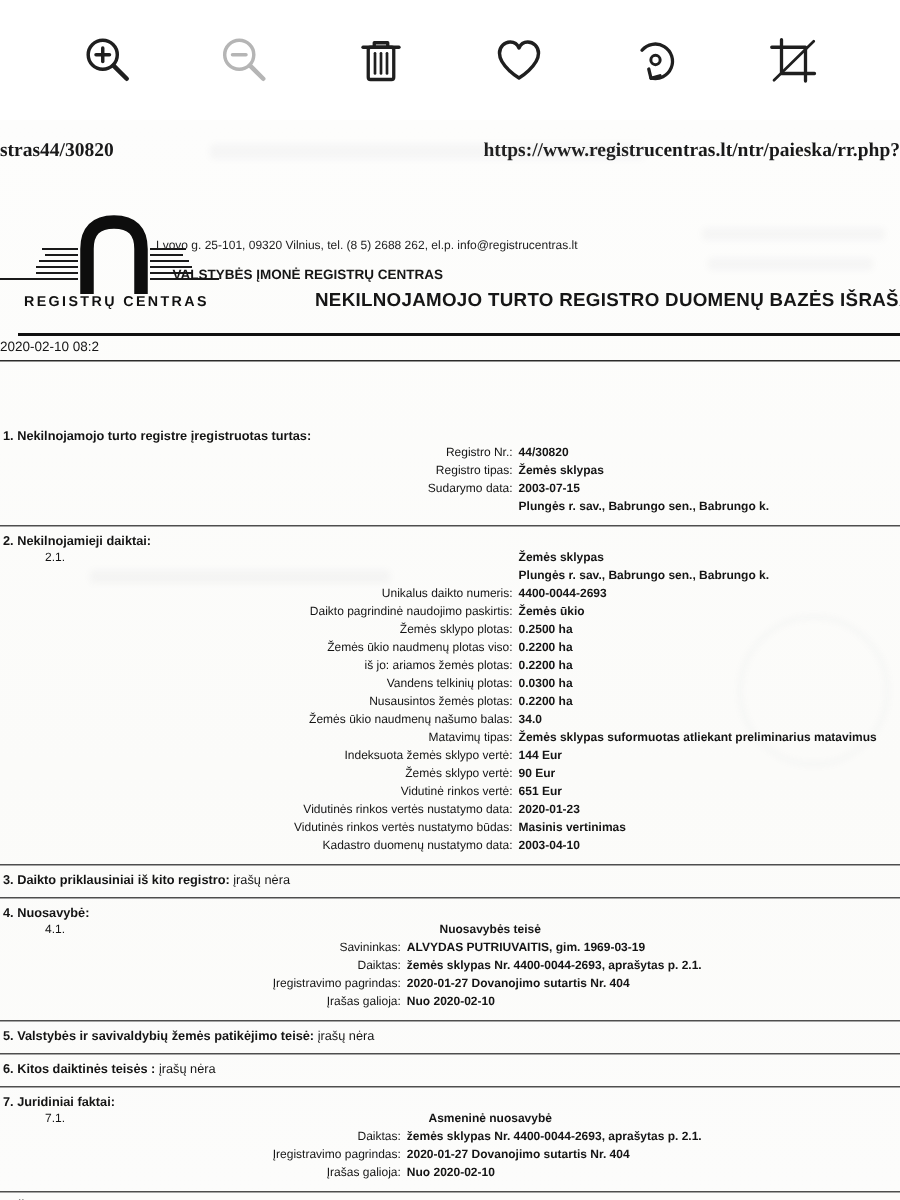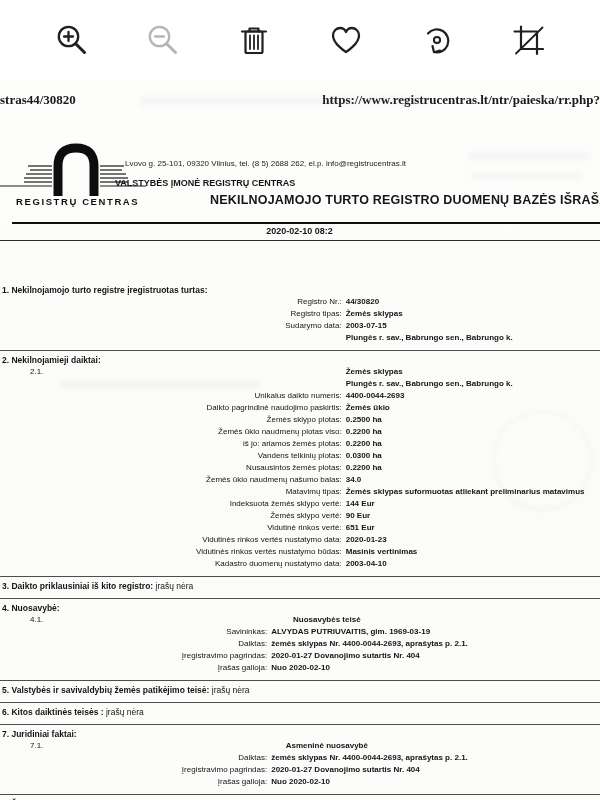--- a/index.html
+++ b/index.html
@@ -28,26 +28,26 @@
     display:flex;justify-content:space-between;align-items:flex-end;
     font-family:"Liberation Serif",serif;font-size:13px;color:#1a1a1a;white-space:nowrap;font-weight:bold;
   }
   .doc-header{position:relative;height:88px;margin-top:26px;}
   .logo{position:absolute;left:0;top:6px;width:150px;height:76px;}
   .logo-caption{
     position:absolute;left:16px;top:62px;font-size:9.5px;font-weight:bold;
     letter-spacing:1.6px;color:#111;white-space:nowrap;
   }
   .org-name{position:absolute;left:115px;top:12px;font-size:9px;font-weight:bold;white-space:nowrap;margin-top:32px;}
-  .org-addr{position:absolute;left:125px;top:25px;font-size:8px;white-space:nowrap;color:#222;}
+  .org-addr{position:absolute;left:104px;top:25px;font-size:8px;white-space:nowrap;color:#222;}
   .doc-title{position:absolute;left:210px;top:59px;font-size:12.5px;font-weight:bold;
     letter-spacing:.2px;white-space:nowrap;}
   .header-rule{border:none;border-top:2.5px solid #101010;margin:0 0 0 12px;}
   .date-row{
-    text-align:center;font-size:9px;font-weight:bold;padding:2px 1px 3px 0;
+    text-align:left;font-size:9px;font-weight:normal;padding:2px 1px 3px 0;
     border-bottom:1.5px solid #2b2b2b;line-height:11px;
   }
   
   .sections{font-size:8px;line-height:12px;color:#141414;margin-top:40px;}
   .section{padding:3px 2px 6px;position:relative;}
   .section + .section{border-top:1px solid #4e4e4e;}
   .sec-heading{font-size:8.5px;line-height:12px;}
   .sec-heading .hb{font-weight:bold;}
   .sec-body{position:relative;margin-top:0;}
   .item-no{position:absolute;left:28px;top:0;font-size:8px;}

